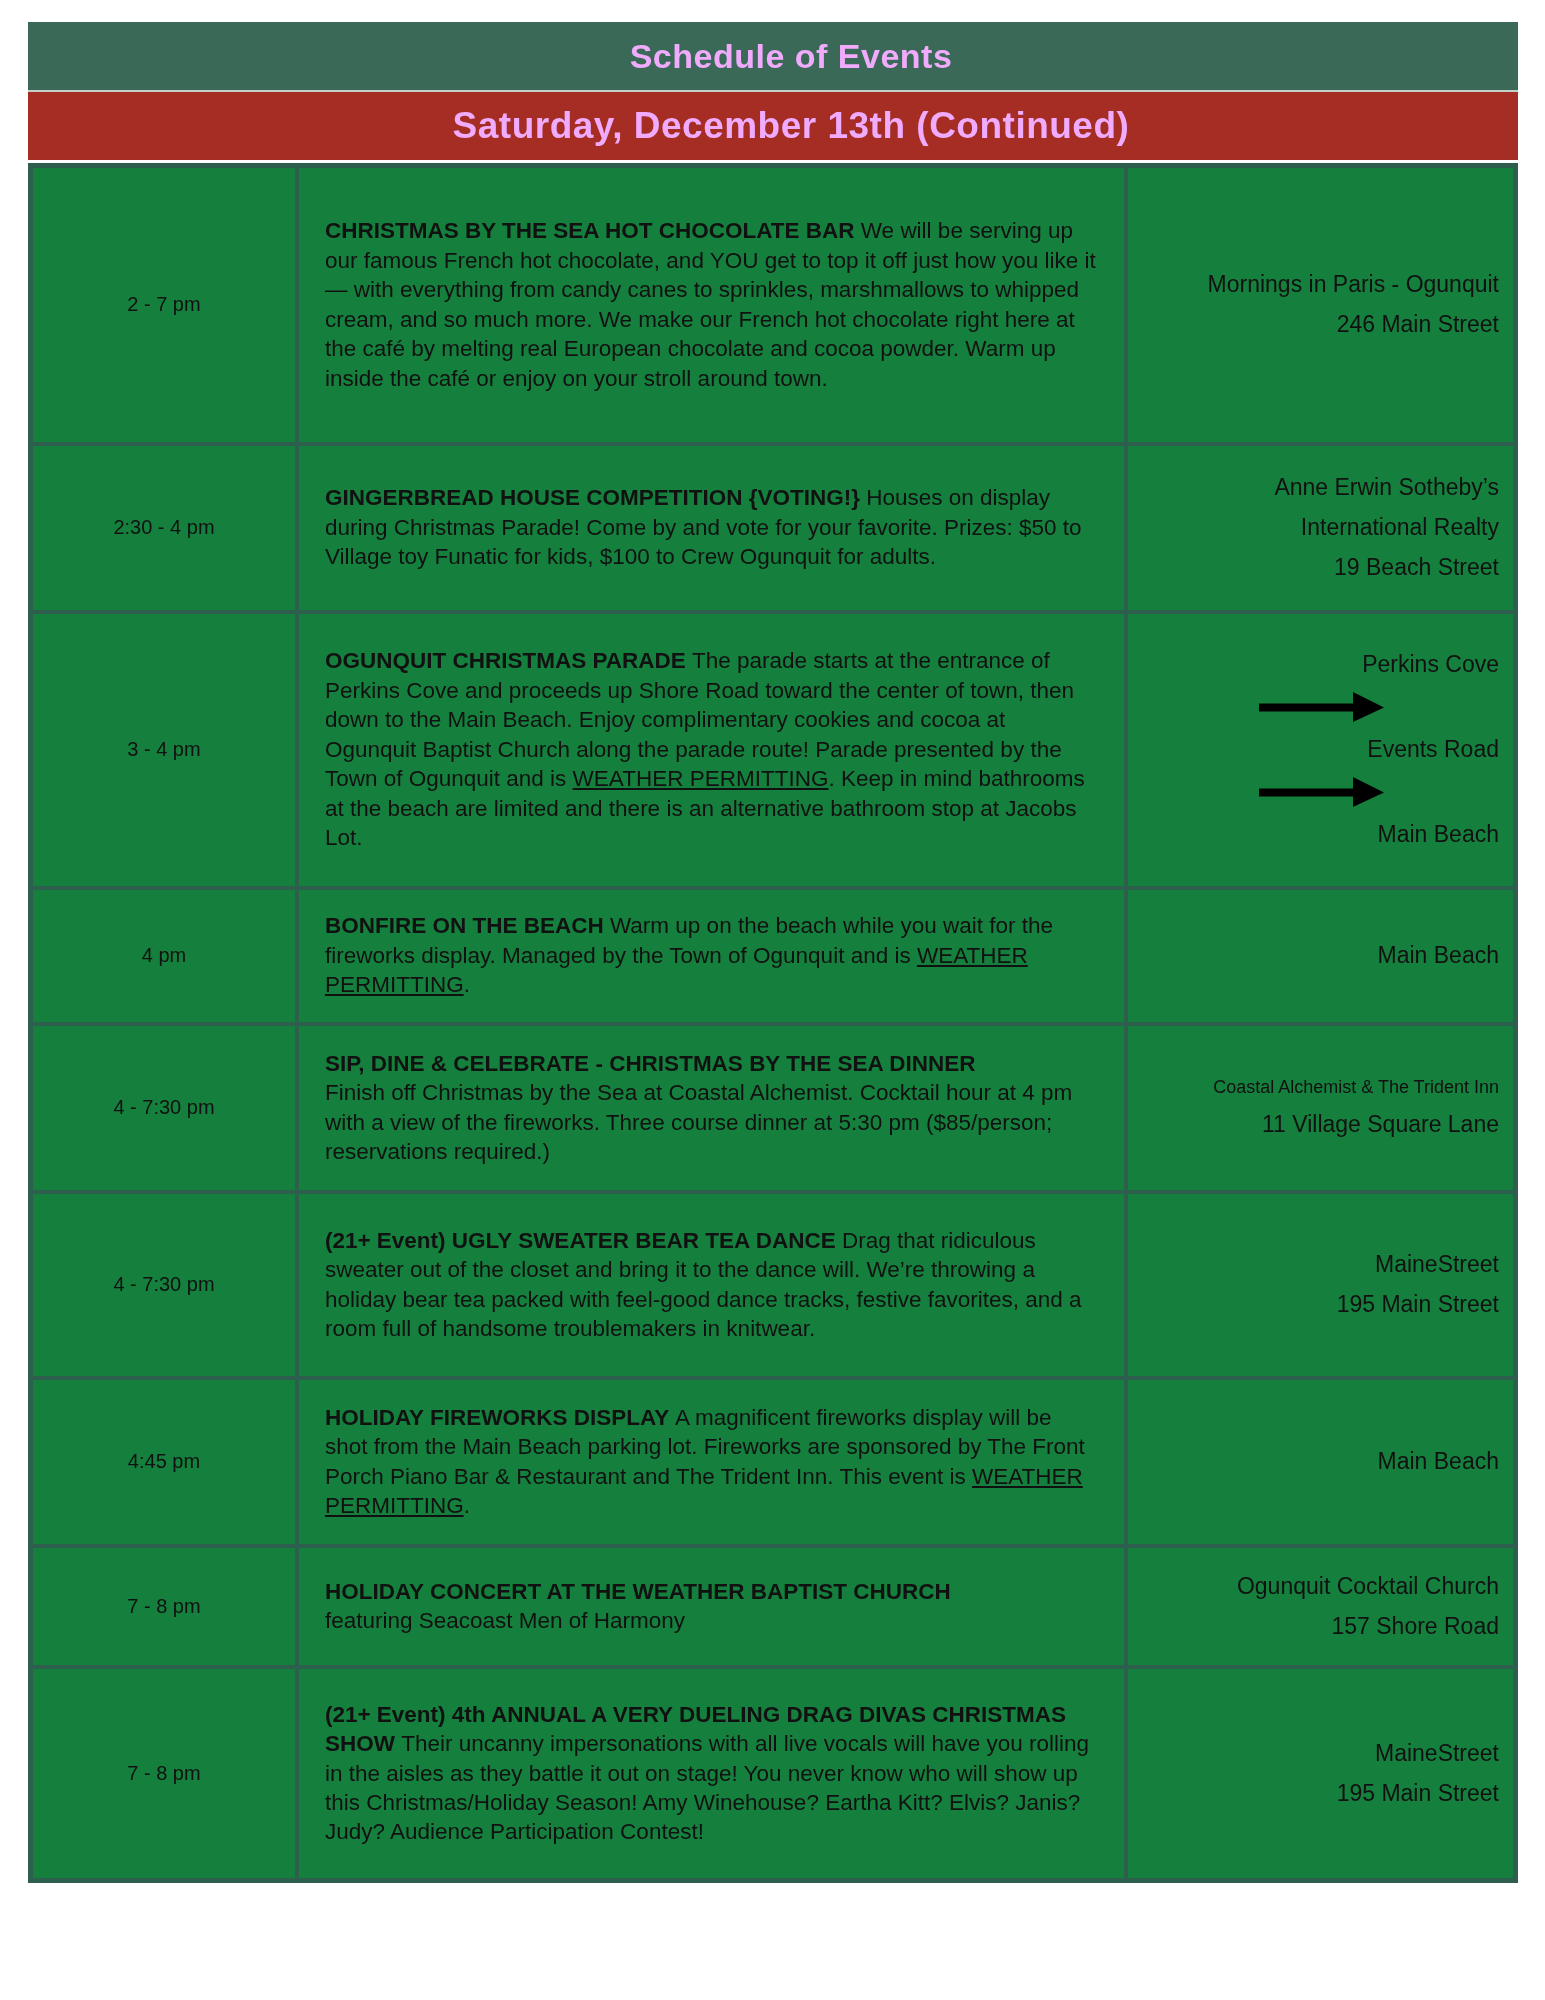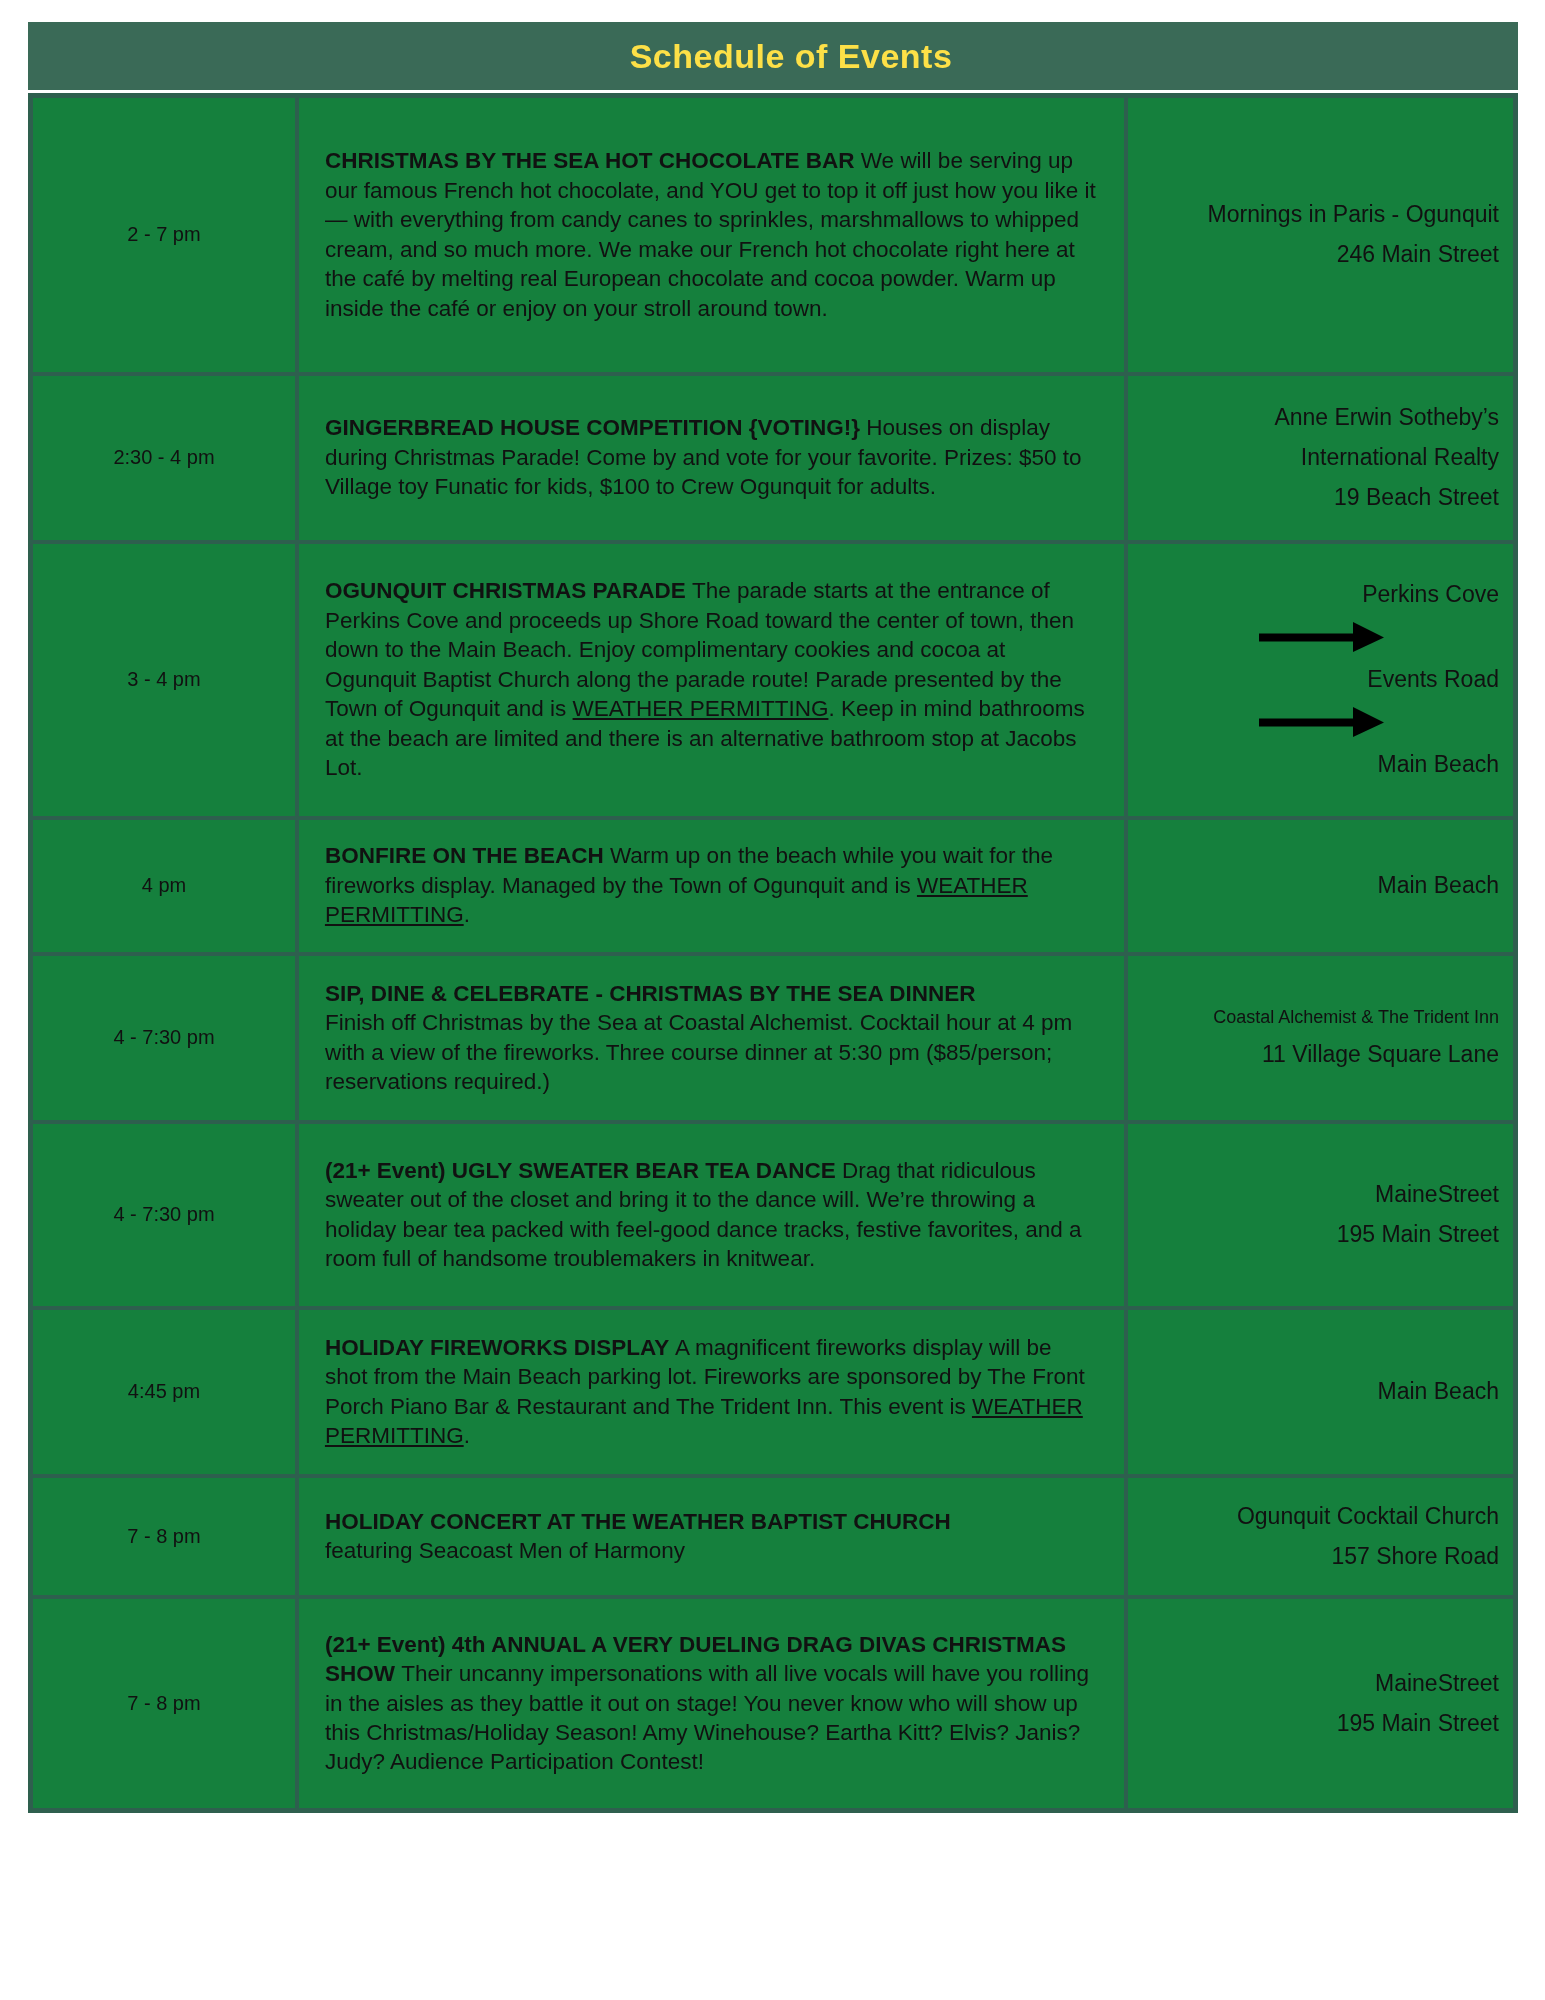--- a/index.html
+++ b/index.html
@@ -11,21 +11,21 @@
   *{box-sizing:border-box;}
   html,body{margin:0;padding:0;}
   body{
     width:1545px;height:2000px;overflow:hidden;
     background:#ffffff;color:var(--ink);
     font-family:"Liberation Sans", sans-serif;
   }
   .sheet{width:1490px;margin:22px 27px 0 28px;}
   .hdr{
     display:flex;align-items:center;justify-content:center;
-    color:#fde047;font-weight:bold;text-align:center;padding-left:36px;
+    color:#f0abfc;font-weight:bold;text-align:center;padding-left:36px;
   }
   .hdr-green{background:var(--green);height:68px;font-size:34px;letter-spacing:.5px;}
   .hdr-red{background:var(--red);height:70px;font-size:37px;letter-spacing:.5px;border-top:2px solid #c6d0ca;}
   table.evt{
     width:100%;margin-top:3px;border-collapse:collapse;table-layout:fixed;
     border:5px solid var(--border);
   }
   table.evt td{
     border:4px solid var(--border);
     vertical-align:middle;
@@ -53,20 +53,23 @@
   table.evt tr:nth-child(7) td{height:168px;}
   table.evt tr:nth-child(8) td{height:120px;}
   table.evt tr:nth-child(9) td{height:214px;}
 </style>
 </head>
 <body>
 
 <div class="sheet">
   <div class="hdr hdr-green">
     <span>Schedule of Events</span>
+  </div>
+  <div class="hdr hdr-red">
+    <span>Saturday, December 13th (Continued)</span>
   </div>
   <table class="evt">
     <colgroup>
       <col class="c-time">
       <col class="c-desc">
       <col class="c-loc">
     </colgroup>
     <tbody>
         <tr>
           <td class="time-cell">2 - 7 pm</td>

